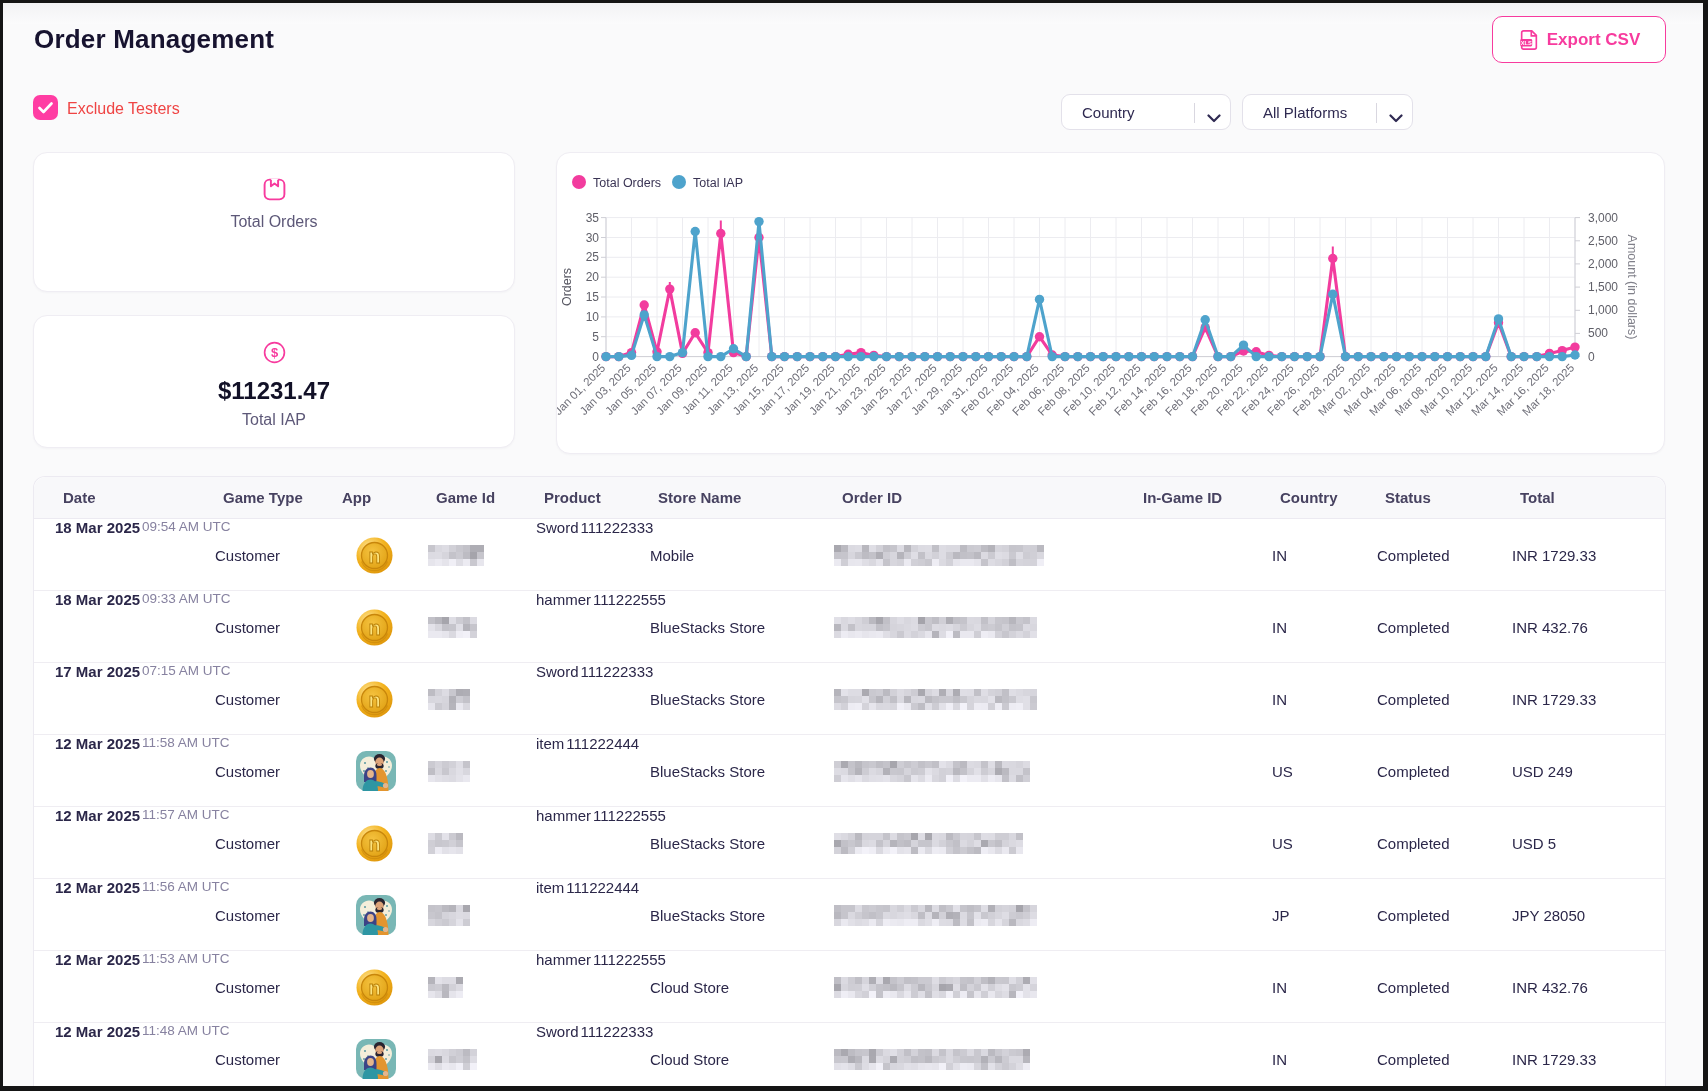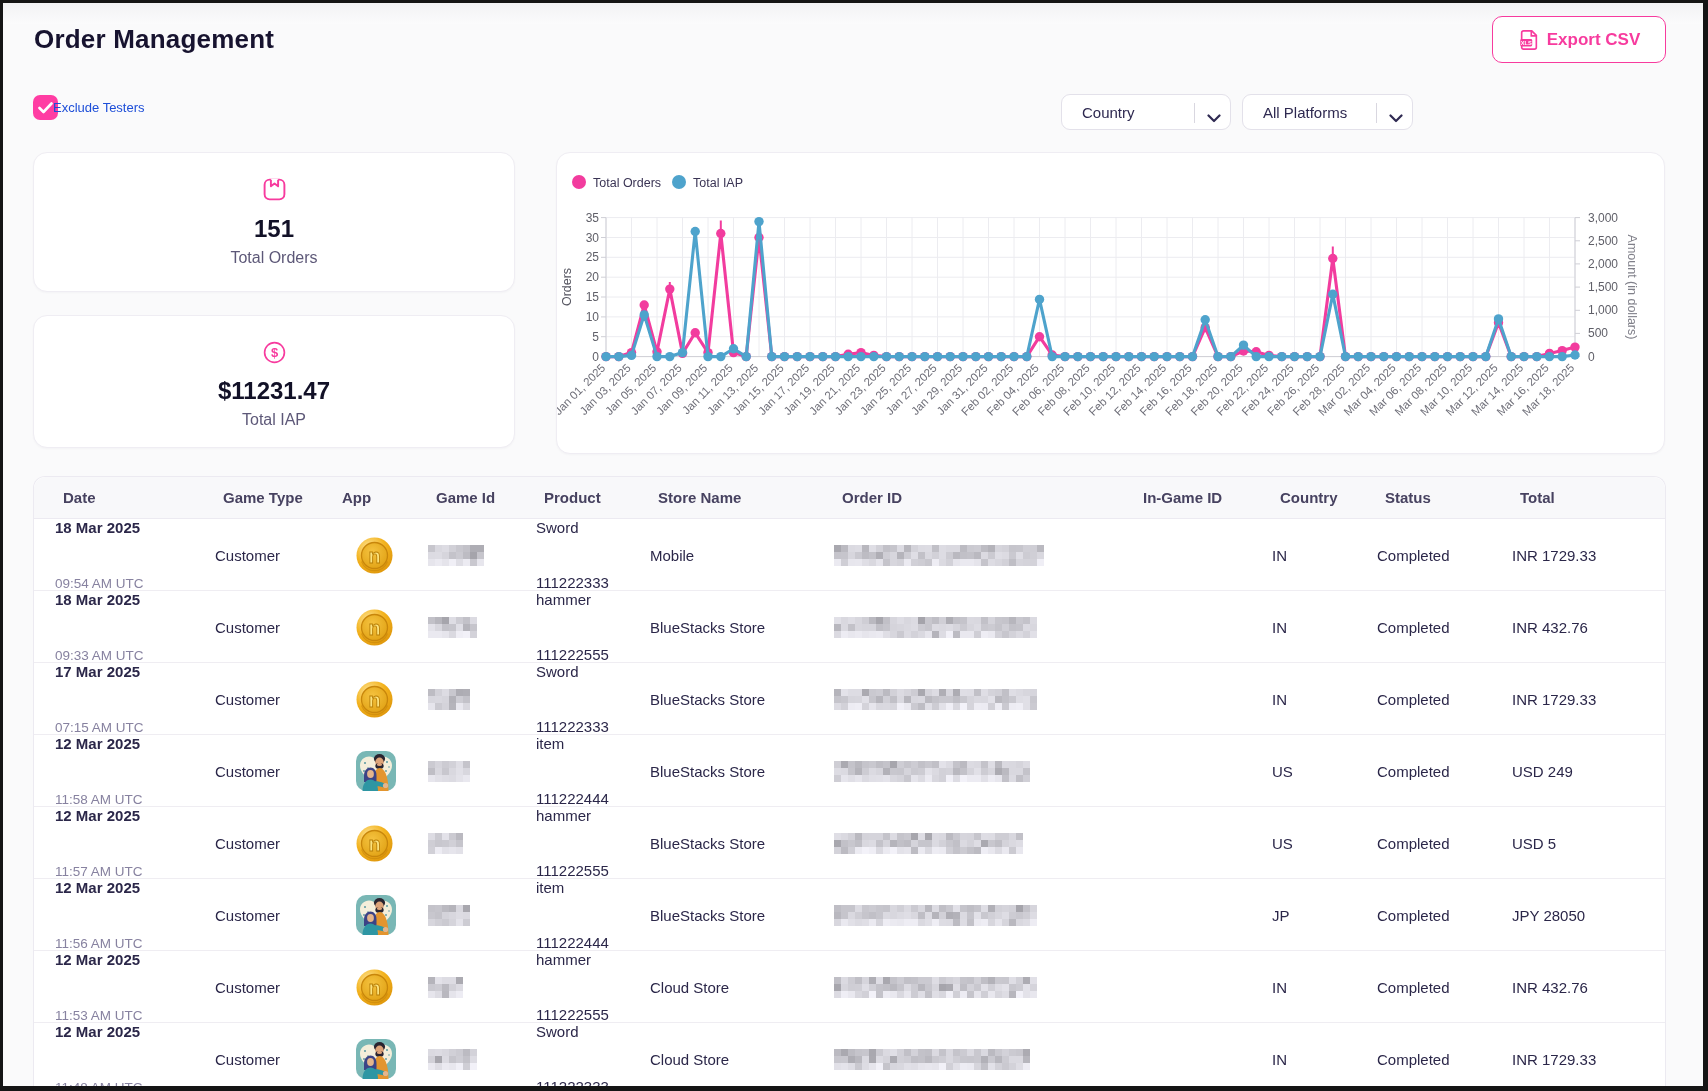--- a/index.html
+++ b/index.html
@@ -2,42 +2,42 @@
 <html><head><meta charset="utf-8"><style>
 * { margin:0; padding:0; box-sizing:border-box; }
 body { font-family:"Liberation Sans",sans-serif; }
 #page { position:relative; width:1708px; height:1091px; background:#FAFAFB; overflow:hidden; }
 .edge { position:absolute; background:#151515; z-index:50; }
 #topbg { position:absolute; left:0; top:0; width:100%; height:24px; background:linear-gradient(#F1F1F3,#FBFBFC); }
 h1 { position:absolute; left:34px; top:24px; font-size:26px; font-weight:700; color:#17132F; letter-spacing:0.2px; }
 #export { position:absolute; left:1492px; top:16px; width:174px; height:47px; background:#fff; border:1.6px solid #F73B9E; border-radius:10px; display:flex; align-items:center; justify-content:center; gap:7px; }
 #export span { color:#F73B9E; font-size:17px; font-weight:700; }
 #chkbox { position:absolute; left:33px; top:95px; width:25px; height:25px; background:#FF3DA3; border-radius:7px; display:flex; align-items:center; justify-content:center; }
-#chklabel { position:absolute; left:53px; top:100px; font-size:13px; color:#1d4ed8; }
+#chklabel { position:absolute; left:67px; top:100px; font-size:16px; color:#ef4444; }
 .sel { position:absolute; top:94px; height:36px; background:#fff; border:1px solid #E3E1EA; border-radius:9px; display:flex; align-items:center; font-size:15px; color:#2E2950; }
 .sel .txt { padding-left:20px; }
 .sel .div { position:absolute; width:1px; height:20px; background:#D9D7E0; top:8px; }
 .sel .ch { position:absolute; top:14px; }
 .card { position:absolute; background:#fff; border:1px solid #EFEDF3; border-radius:14px; box-shadow:0 1px 2px rgba(40,40,60,0.03); }
 #card1 { left:33px; top:152px; width:482px; height:140px; text-align:center; }
 #card2 { left:33px; top:315px; width:482px; height:133px; text-align:center; }
 .num { font-size:24px; font-weight:700; color:#121127; margin-top:8px; }
 .lbl { font-size:16px; color:#5D5878; margin-top:6px; }
 #chartcard { left:556px; top:152px; width:1109px; height:302px; overflow:hidden; }
 .tick { font-size:12px; fill:#5F5F68; font-family:"Liberation Sans",sans-serif; }
 .xtick { font-size:11.5px; fill:#6E6E78; font-family:"Liberation Sans",sans-serif; }
 .atitle { font-size:12.5px; fill:#555560; font-family:"Liberation Sans",sans-serif; }
 .atitle2 { font-size:12.5px; fill:#80808A; font-family:"Liberation Sans",sans-serif; }
 .legend { font-size:12.5px; fill:#3A3454; font-family:"Liberation Sans",sans-serif; }
 #table { position:absolute; left:33px; top:476px; width:1633px; height:615px; background:#fff; border:1px solid #ECEAF1; border-bottom:none; border-radius:12px 12px 0 0; }
 #thead { position:absolute; left:0; top:0; width:100%; height:42px; background:#F8F8FA; border-bottom:1px solid #ECEAF1; border-radius:12px 12px 0 0; }
 .th { position:absolute; top:12px; font-size:15px; font-weight:700; color:#474260;margin-left:8px; }
 .tr { position:absolute; left:0; width:100%; height:72px; border-bottom:1px solid #EFEDF2; }
 .c { position:absolute; top:0; height:72px; display:flex; align-items:center; font-size:15px; color:#2B2749; }
-.c.two { flex-direction:column; align-items:flex-start; justify-content:space-between; gap:2px; }
+.c.two { flex-direction:row; align-items:flex-start; justify-content:center; gap:2px; }
 .l1 { font-size:15px; font-weight:600; color:#2B2749; }
 .l2 { font-size:13.5px; color:#8782A0; }
 .l1n { font-size:15px; color:#2B2749; }
 .c svg { display:block; }
 </style></head>
 <body>
 <div id="page">
 <div id="topbg"></div>
 <h1>Order Management</h1>
 <div id="export">
@@ -68,21 +68,20 @@
       <span class="ch" style="left:146px"><svg width="14" height="9" viewBox="0 0 14 9" xmlns="http://www.w3.org/2000/svg">
           <path d="M1.5 1.5 L7 7 L12.5 1.5" fill="none" stroke="#2F2A52" stroke-width="2.2" stroke-linecap="round" stroke-linejoin="round"></path>
         </svg></span>
     </div>
 <div class="card" id="card1">
       <div style="margin-top:23px"><svg width="27" height="27" viewBox="0 0 24 24" xmlns="http://www.w3.org/2000/svg">
 <rect x="3.2" y="3.2" width="17.6" height="17.6" rx="4.5" fill="none" stroke="#F73B9E" stroke-width="1.7"></rect>
 <path d="M8.8 2.4 V9.2 L12 6.7 L15.2 9.2 V2.4 Z" fill="#fff" stroke="none"></path>
 <path d="M8.8 3.4 V9.2 L12 6.7 L15.2 9.2 V3.4" fill="none" stroke="#F73B9E" stroke-width="1.7" stroke-linejoin="round"></path>
 </svg></div>
-      <div class="num">151</div>
       <div class="lbl">Total Orders</div>
     </div>
 <div class="card" id="card2">
       <div style="margin-top:24px"><svg width="25" height="25" viewBox="0 0 24 24" xmlns="http://www.w3.org/2000/svg">
 <circle cx="12" cy="12" r="9.5" fill="none" stroke="#F73B9E" stroke-width="1.6"></circle>
 <text x="12" y="16.5" text-anchor="middle" font-family="Liberation Sans" font-size="12.5" font-weight="bold" fill="#F73B9E">$</text>
 </svg></div>
       <div class="num">$11231.47</div>
       <div class="lbl">Total IAP</div>
     </div>

